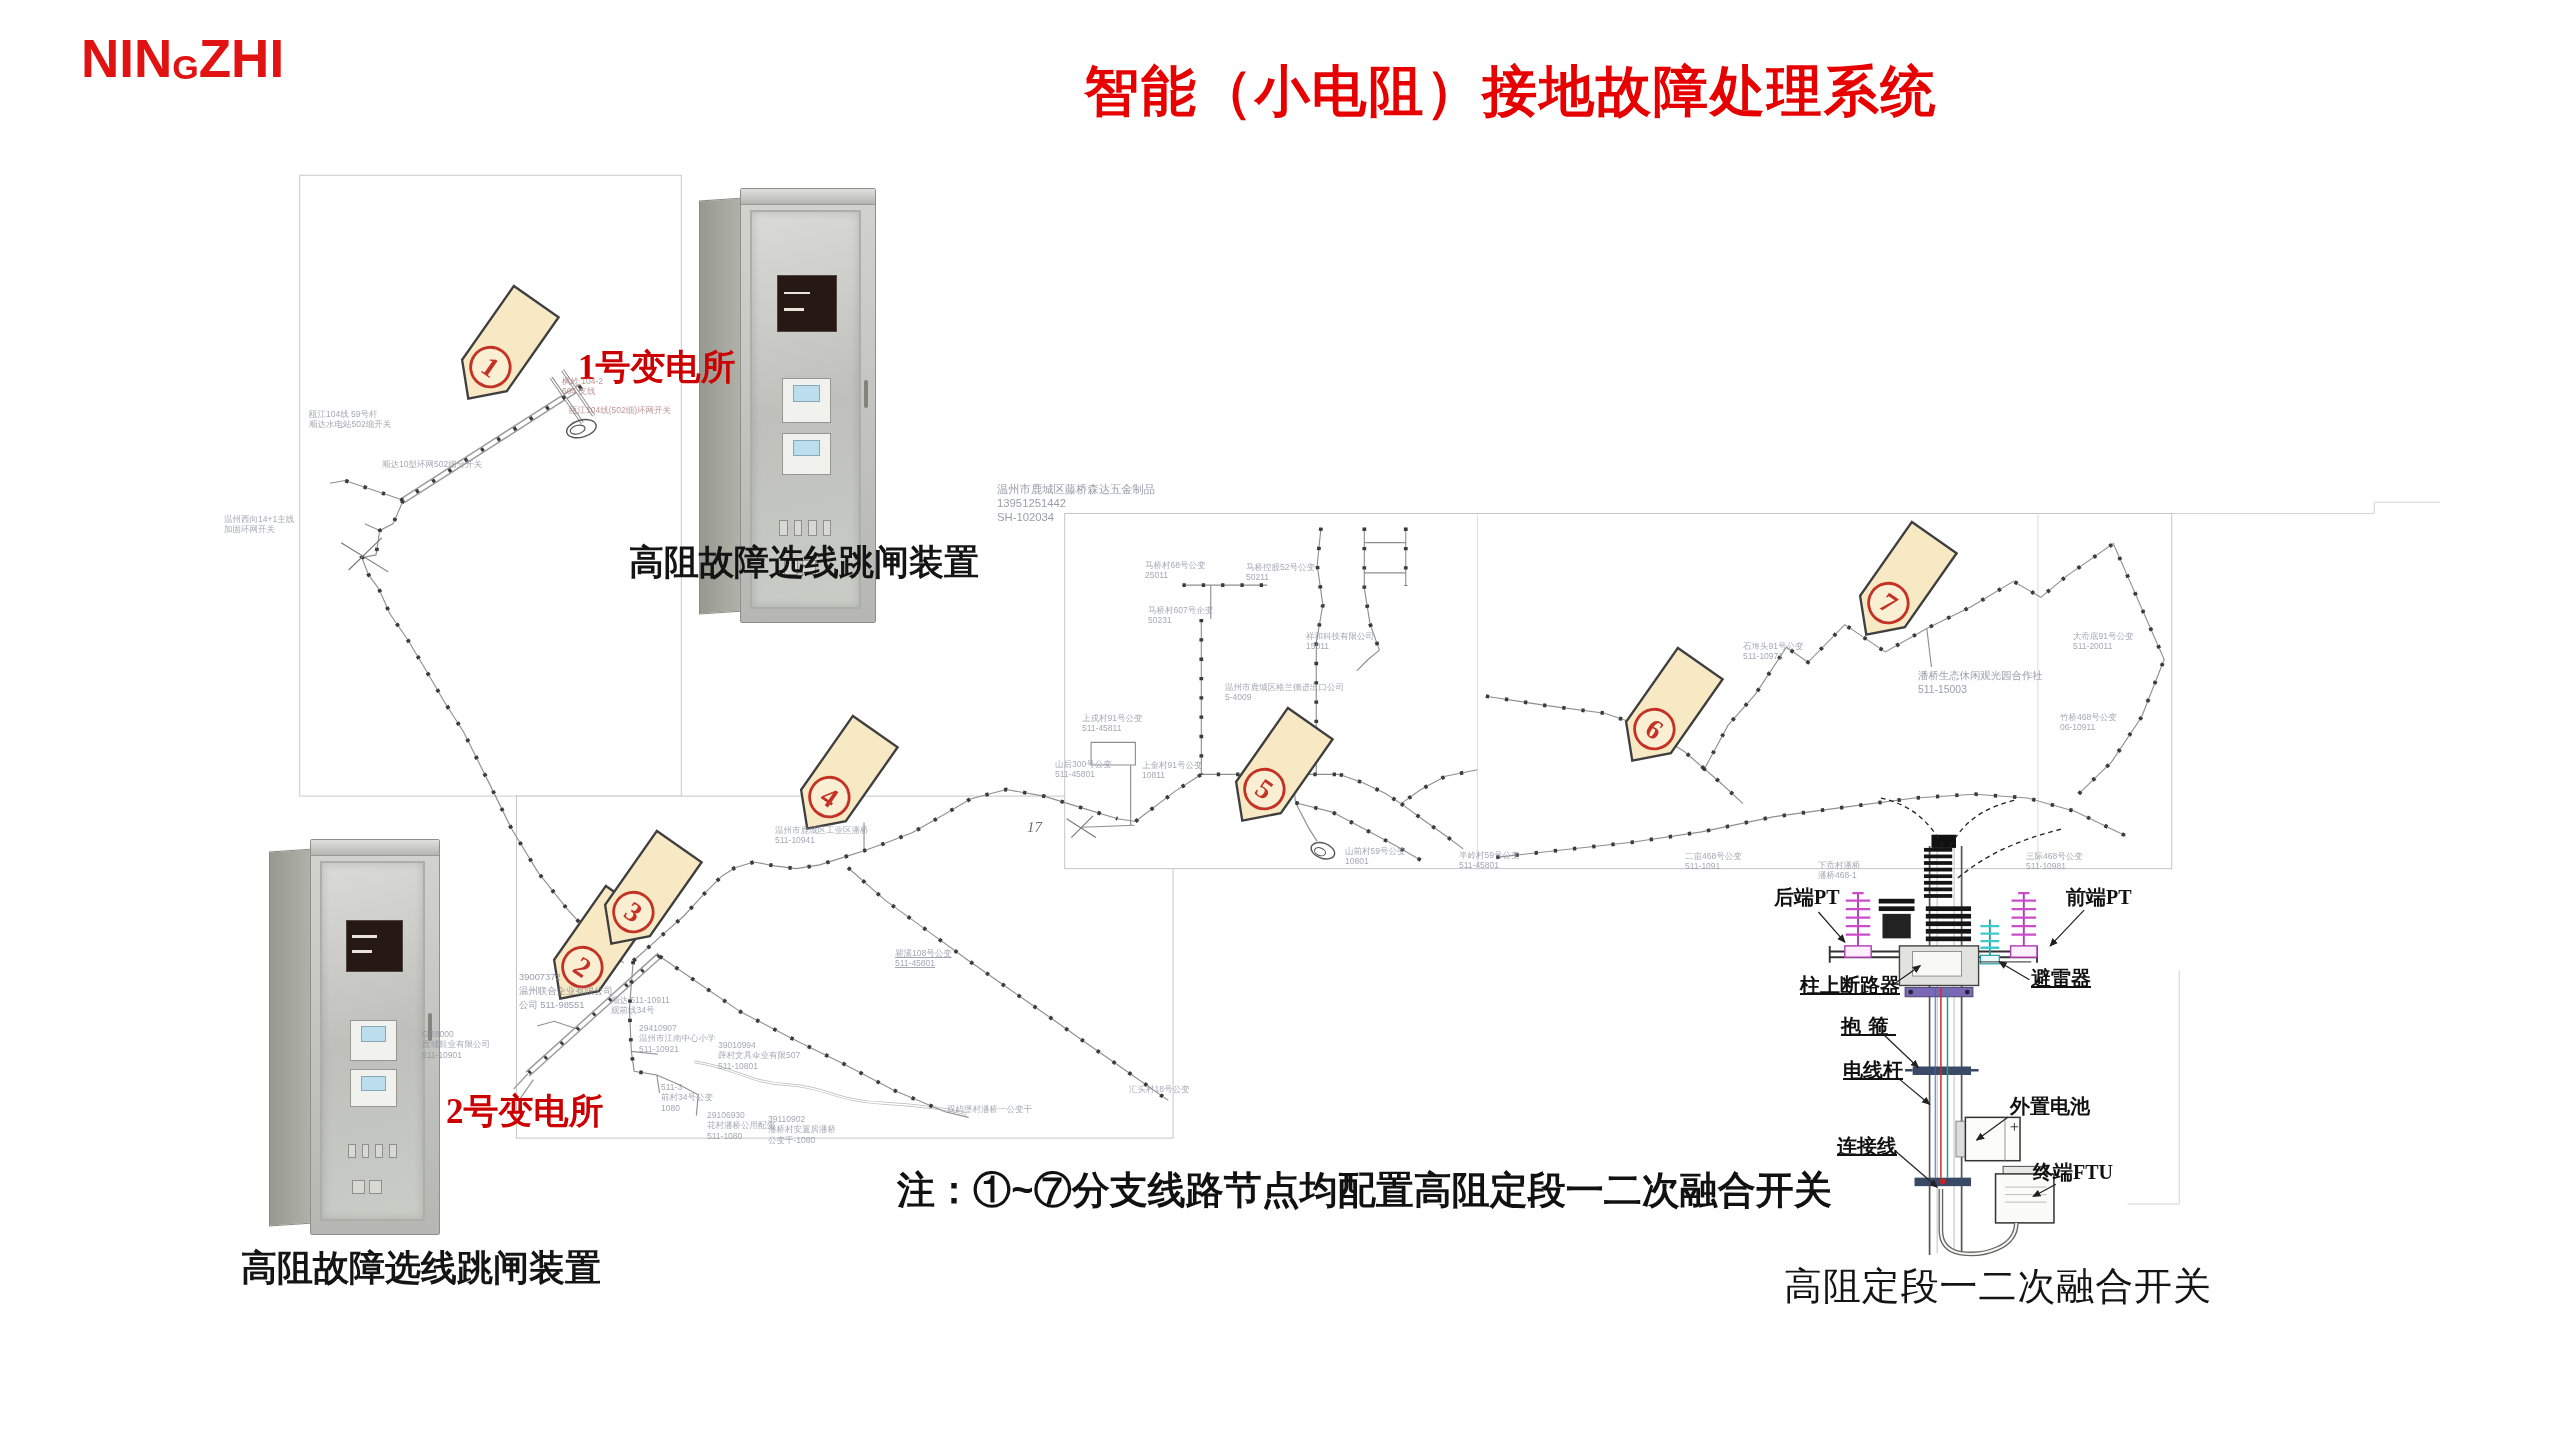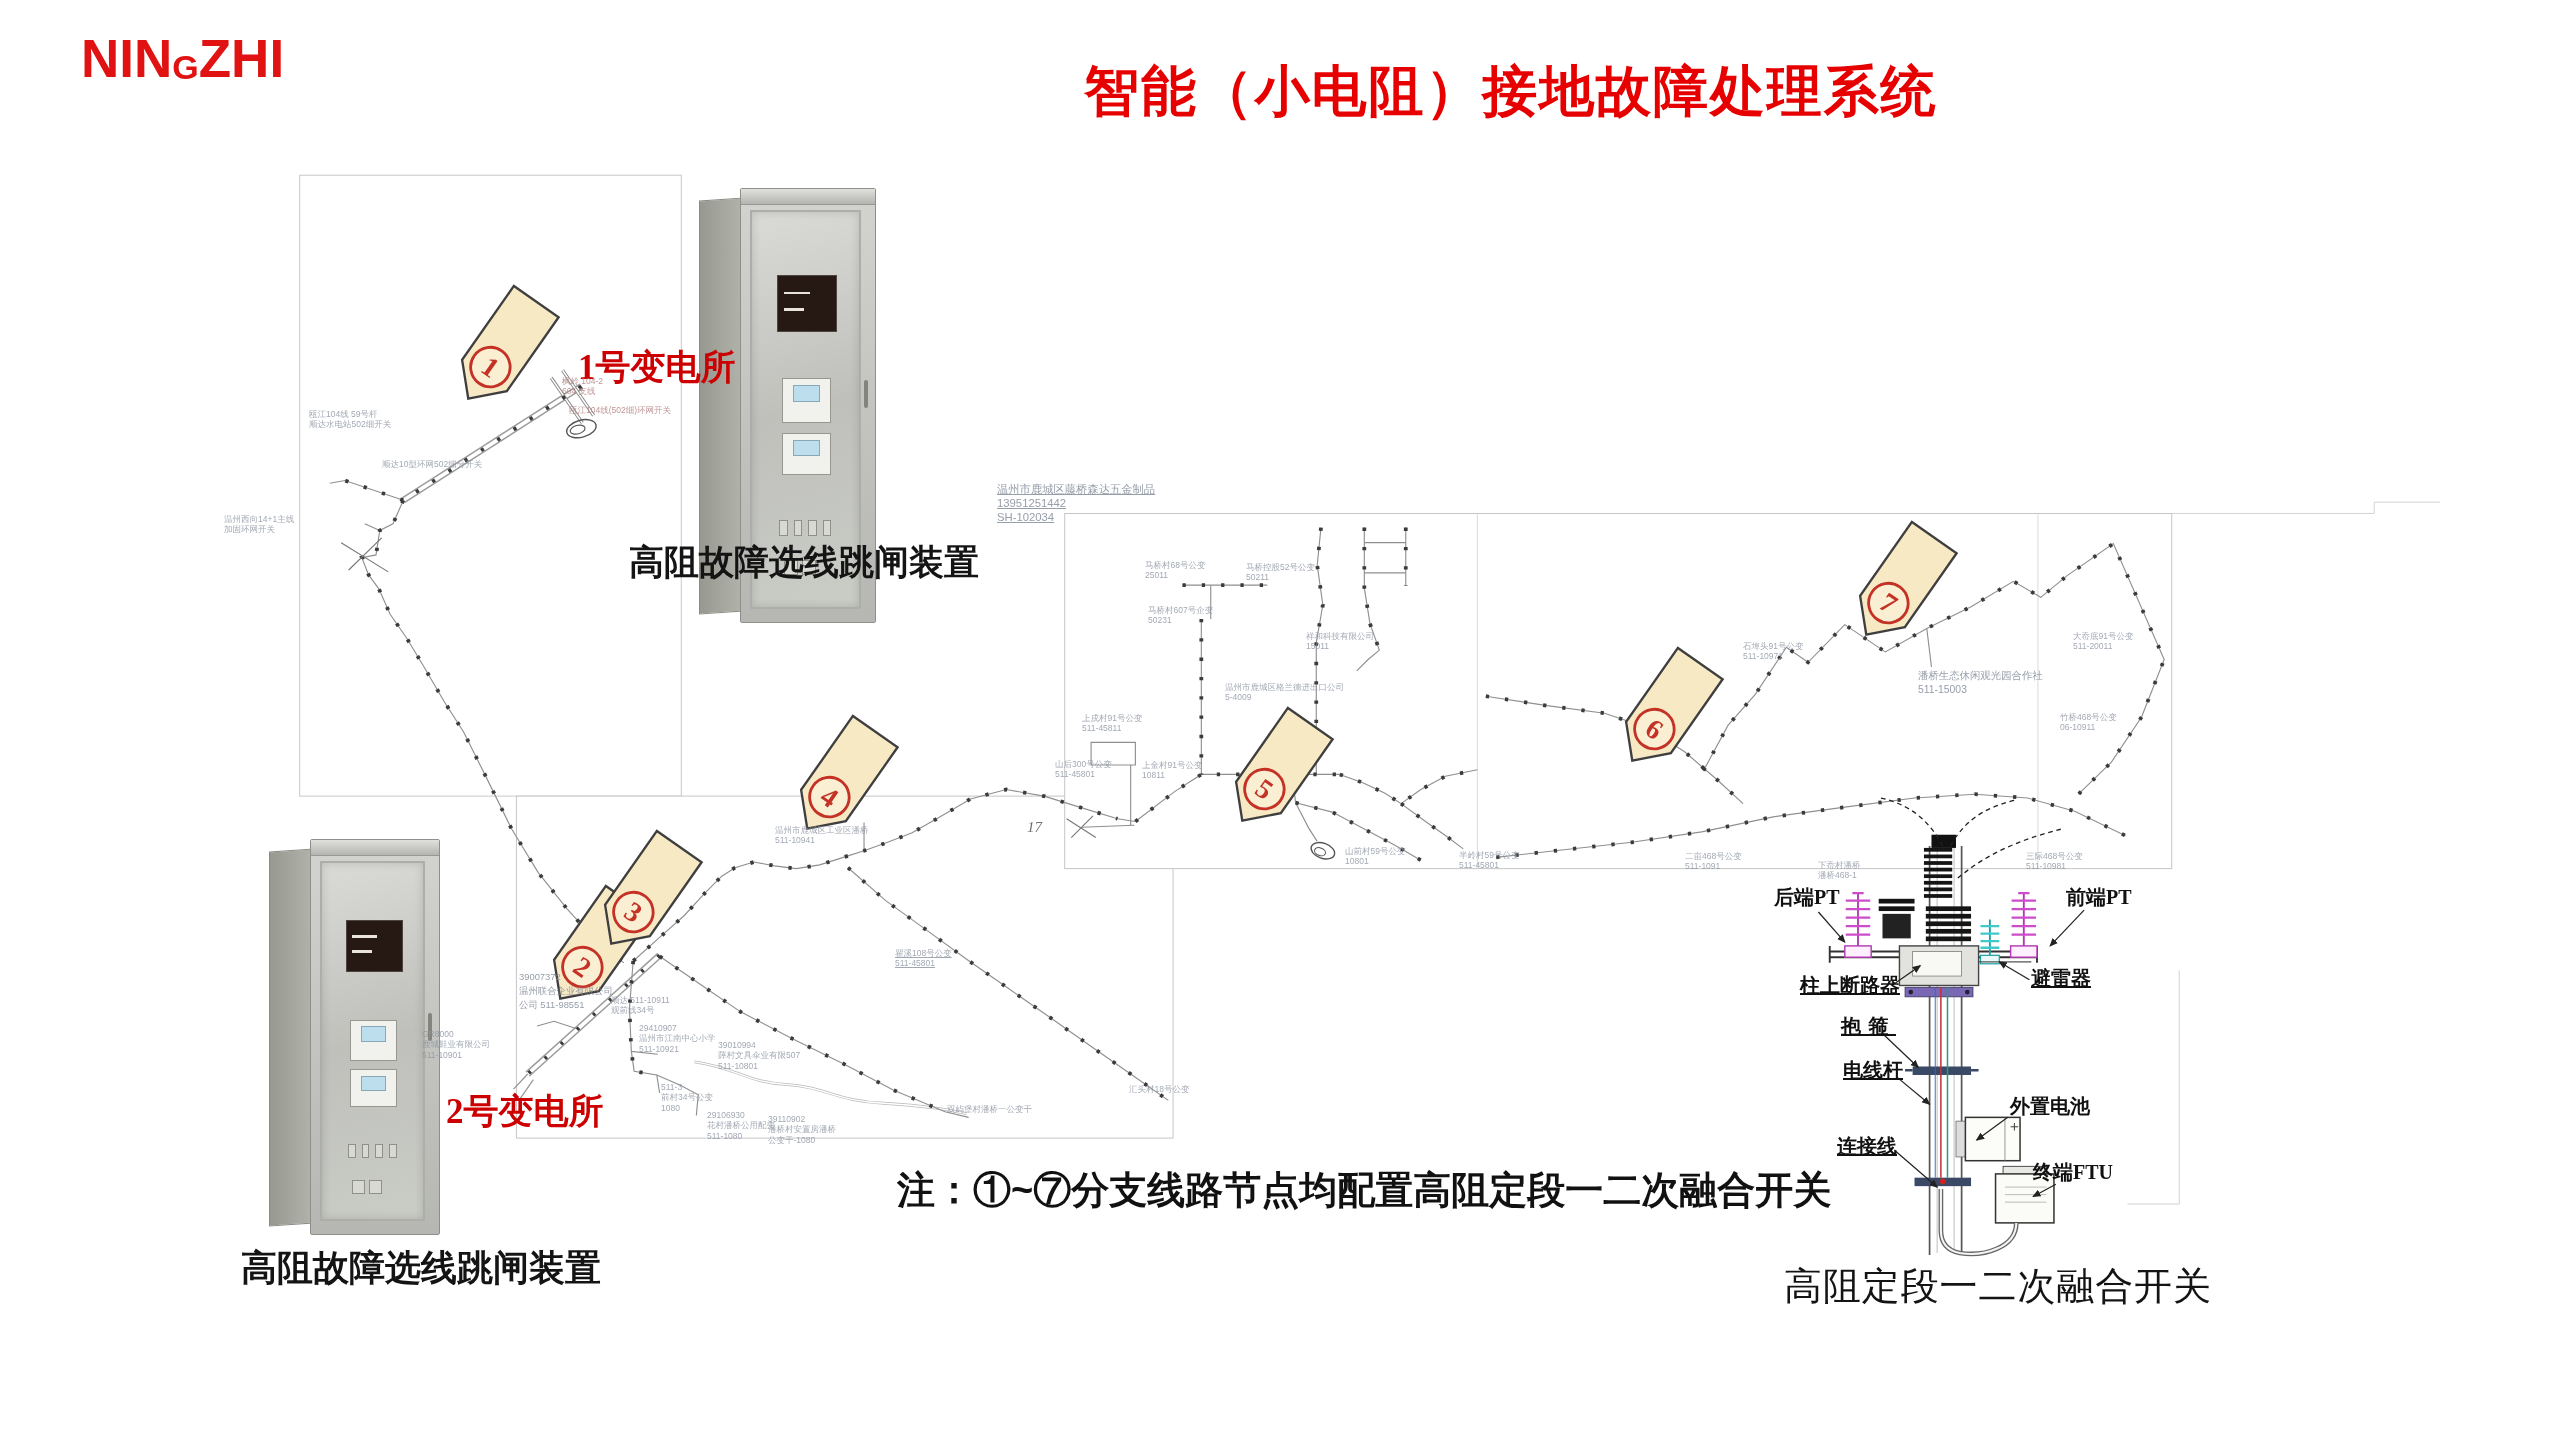--- a/index.html
+++ b/index.html
@@ -12,21 +12,21 @@
   .logo .gsmall{font-size:34px;display:inline-block;transform:translateY(1.9px);}
   .title{left:1084px;top:55px;color:#e60000;font-size:55px;font-weight:bold;letter-spacing:1.9px;
          font-family:"Liberation Serif",serif;}
   
   .sublabel{color:#cc0000;font-size:35px;font-weight:bold;font-family:"Liberation Serif",serif;
             white-space:nowrap;}
   
   .cabcap{color:#141414;font-size:35px;font-weight:bold;white-space:nowrap;
           font-family:"Liberation Sans",sans-serif;}
   .note{left:897px;top:1165px;color:#111;font-size:38px;font-weight:bold;white-space:nowrap;
-        font-family:Liberation Sans, sans-serif;}
+        font-family:Liberation Mono, monospace;}
   .poletitle{left:1784px;top:1261px;color:#141414;font-size:38px;font-weight:normal;white-space:nowrap;
         font-family:"Liberation Serif",serif;letter-spacing:0.9px;}
   
   .micro{position:absolute;font-size:8.5px;line-height:10.4px;color:#8b93a0;opacity:.8;
          filter:blur(0.4px);white-space:pre-line;font-family:"Liberation Sans",sans-serif;}
   .micro.md{font-size:11.3px;line-height:14px;color:#7d8694;}
   .micro.red{color:#b07a7a;}
   .micro.hw{font-size:15px;color:#555;filter:none;opacity:.85;font-style:italic;
             font-family:"Liberation Serif",serif;text-align:right;}
   
@@ -400,21 +400,21 @@
   <span class="micro" style="left:1148px;top:605px;">马桥村607号企变
 50231</span>
   <span class="micro" style="left:1306px;top:631px;">祥和科技有限公司
 15011</span>
   <span class="micro" style="left:1082px;top:713px;">上戍村91号公变
 511-45811</span>
   <span class="micro" style="left:1055px;top:759px;">山后300号公变
 511-45801</span>
   <span class="micro" style="left:1142px;top:760px;">上金村91号公变
 10811</span>
-  <span class="micro md" style="left:997px;top:482px;text-decoration:underline;">温州市鹿城区藤桥森达五金制品
+  <span class="micro md" style="left:997px;top:482px;">温州市鹿城区藤桥森达五金制品
 13951251442
 SH-102034</span>
   <span class="micro" style="left:1345px;top:846px;">山前村59号公变
 10801</span>
   <span class="micro" style="left:1459px;top:850px;">半岭村59号公变
 511-45801</span>
   <span class="micro" style="left:1225px;top:682px;">温州市鹿城区格兰德进出口公司
 5-4009</span>
   <span class="micro" style="left:1743px;top:641px;">石埠头91号公变
 511-10971</span>

